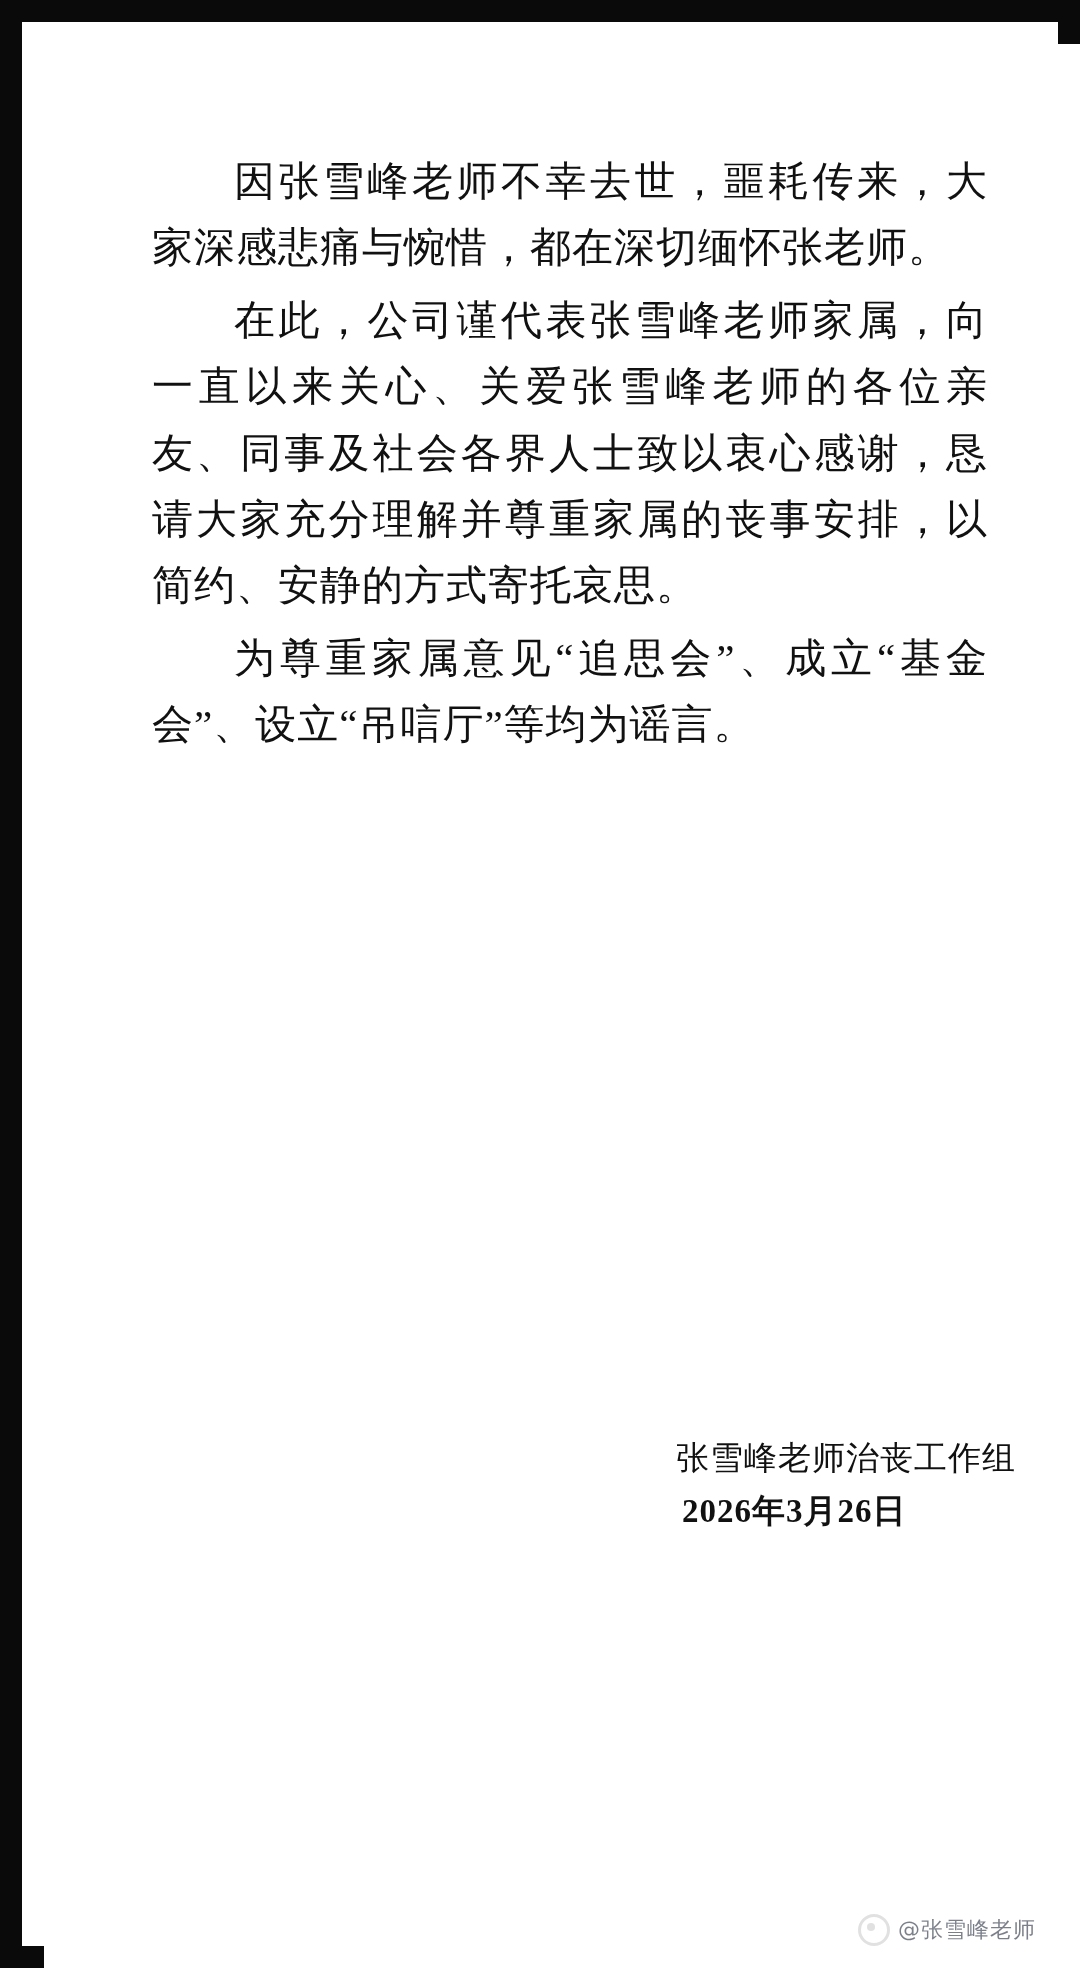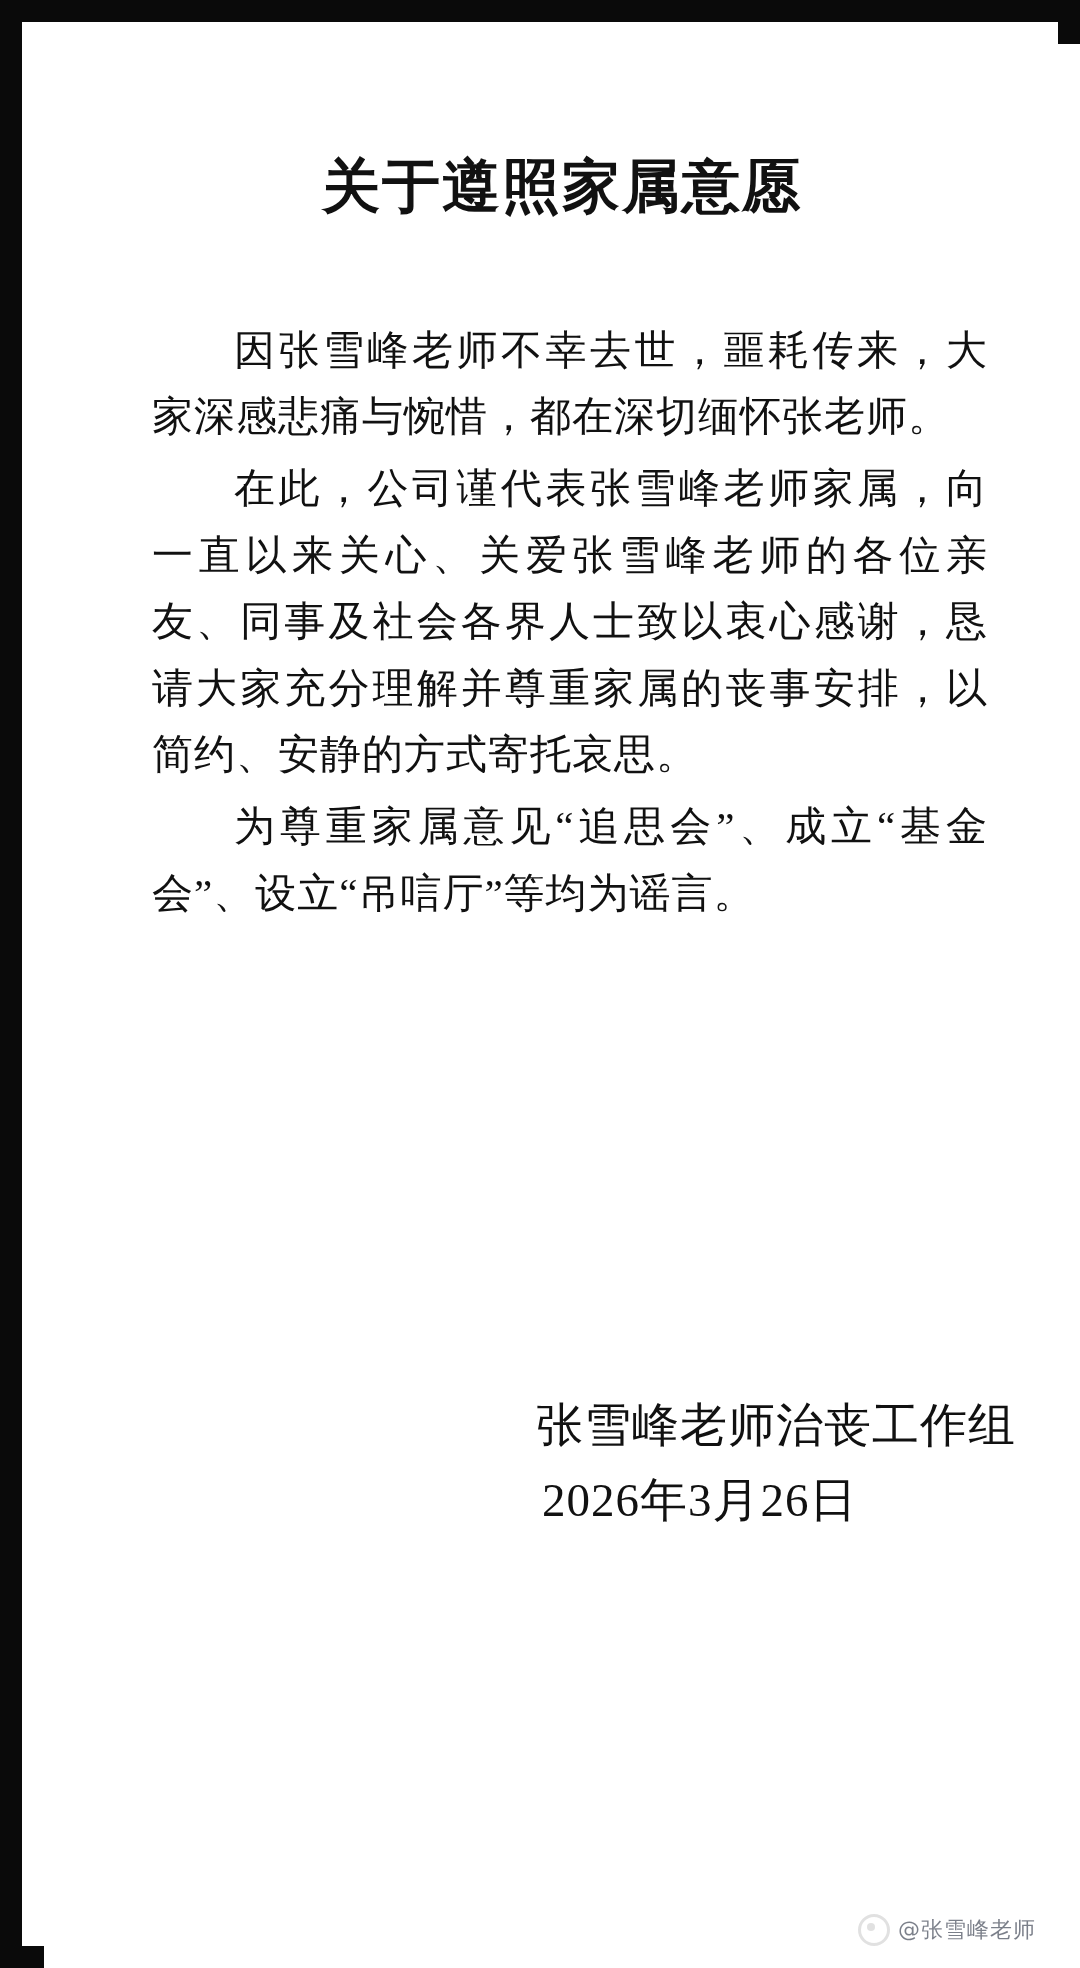--- a/index.html
+++ b/index.html
@@ -68,26 +68,26 @@
     text-indent: 2em;
     margin: 0 0 6px 16px;
   }
 
   .sign-block {
     position: absolute;
     right: 64px;
     bottom: 430px;
     text-align: left;
     color: #111111;
-    font-size: 47px;
+    font-size: 33px;
     line-height: 1.6;
     letter-spacing: 1px;
   }
   .sign-org { display: block; }
-  .sign-date { display: block; text-align: left; padding-left: 6px; }
+  .sign-date { display: block; text-align: left; padding-left: 6px; font-weight: bold; }
 
   
   .watermark {
     position: absolute;
     right: 44px;
     bottom: 22px;
     display: flex;
     align-items: center;
     gap: 8px;
     opacity: 0.55;
@@ -115,21 +115,20 @@
     border-radius: 50%;
   }
 </style>
 </head>
 <body>
 
 <div class="statement-frame">
   <div class="statement-inner">
 
     <div class="title-block">
-      <span class="title-line">关于遵照家属意愿</span>
     </div>
 
     <div class="body-block">
       <p class="para">因张雪峰老师不幸去世，噩耗传来，大家深感悲痛与惋惜，都在深切缅怀张老师。</p>
       <p class="para">在此，公司谨代表张雪峰老师家属，向一直以来关心、关爱张雪峰老师的各位亲友、同事及社会各界人士致以衷心感谢，恳请大家充分理解并尊重家属的丧事安排，以简约、安静的方式寄托哀思。</p>
       <p class="para">为尊重家属意见“追思会”、成立“基金会”、设立“吊唁厅”等均为谣言。</p>
     </div>
 
     <div class="sign-block">
       <span class="sign-org">张雪峰老师治丧工作组</span>

